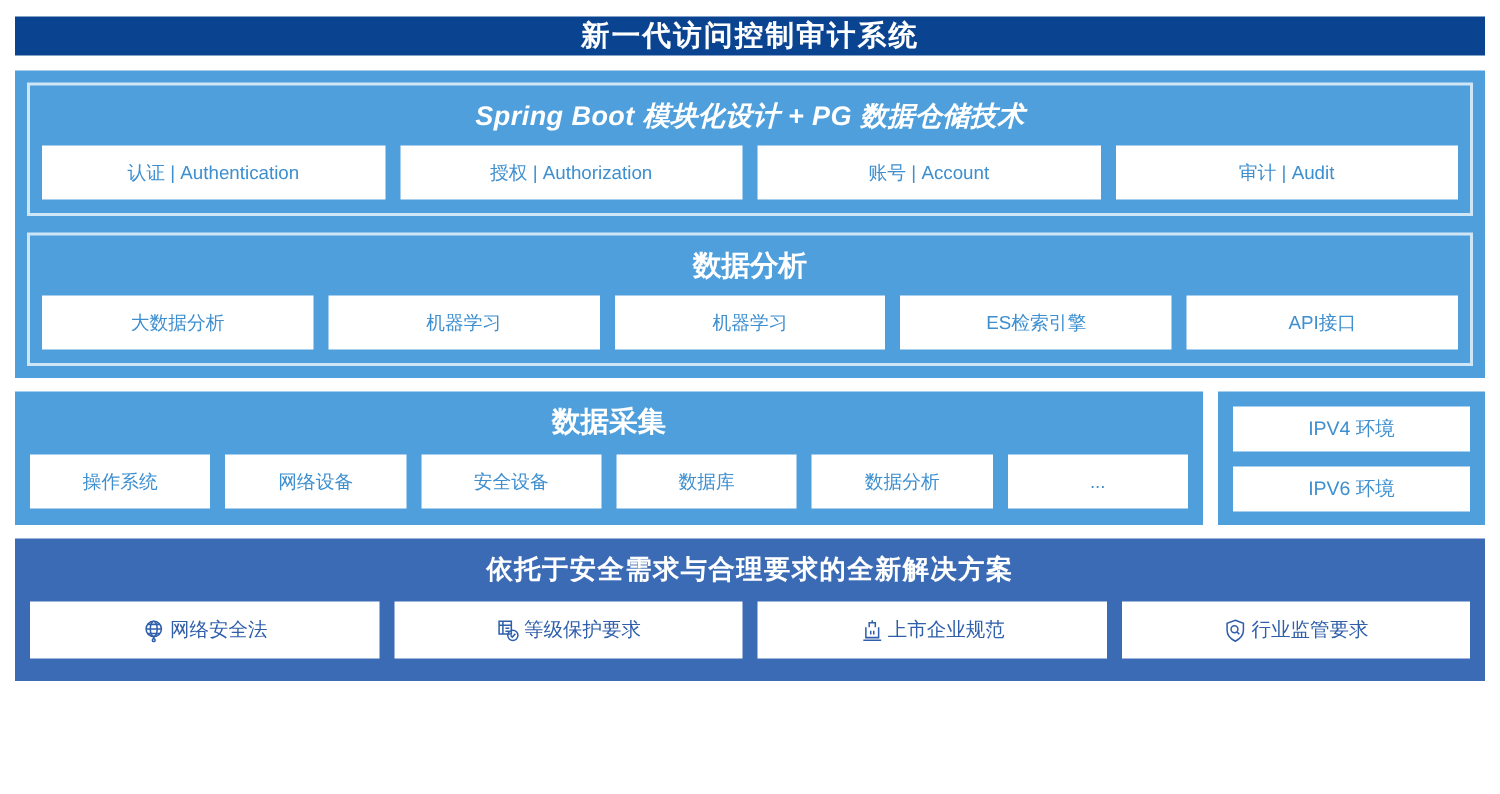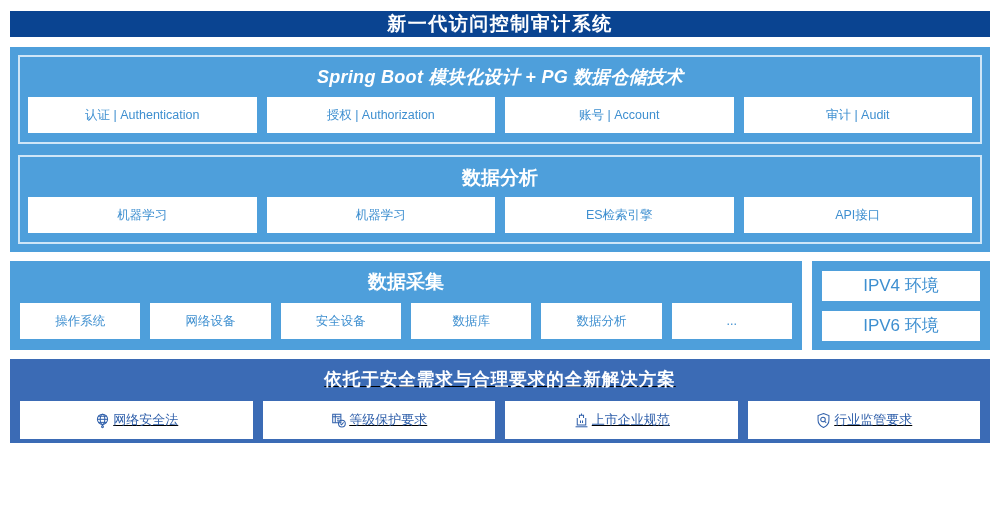--- a/index.html
+++ b/index.html
@@ -120,30 +120,29 @@
     background: #4e9fdb;
     padding: 9px 10px;
     box-sizing: border-box;
     display: flex;
     flex-direction: column;
     justify-content: center;
     gap: 10px;
   }
   .collect-side .cell {
     height: 30px;
-    font-size: 17px;
+    font-size: 13px;
   }
 
   
   .panel-dark {
     background: #3b6bb5;
-    padding: 7px 10px 4px 10px;
+    padding: 7px 10px 15px 10px;
     box-sizing: border-box;
     margin-bottom: 11px;
-    text-decoration: underline;
   }
   .panel-dark .panel-title {
     font-size: 17.5px;
     letter-spacing: 1px;
     margin-bottom: 8px;
   }
   .panel-dark .cell {
     color: #2f5faa;
     height: 38px;
     font-size: 13px;
@@ -178,20 +177,21 @@
           <div class="cell">认证 | Authentication</div>
           <div class="cell">授权 | Authorization</div>
           <div class="cell">账号 | Account</div>
           <div class="cell">审计 | Audit</div>
         </div>
       </div>
 
       <div class="inner-panel">
         <div class="panel-title">数据分析</div>
         <div class="box-row">
+          <div class="cell">大数据分析</div>
           <div class="cell">机器学习</div>
           <div class="cell">机器学习</div>
           <div class="cell">ES检索引擎</div>
           <div class="cell">API接口</div>
         </div>
       </div>
 
     </div>
 
     <div class="collect-wrap">

